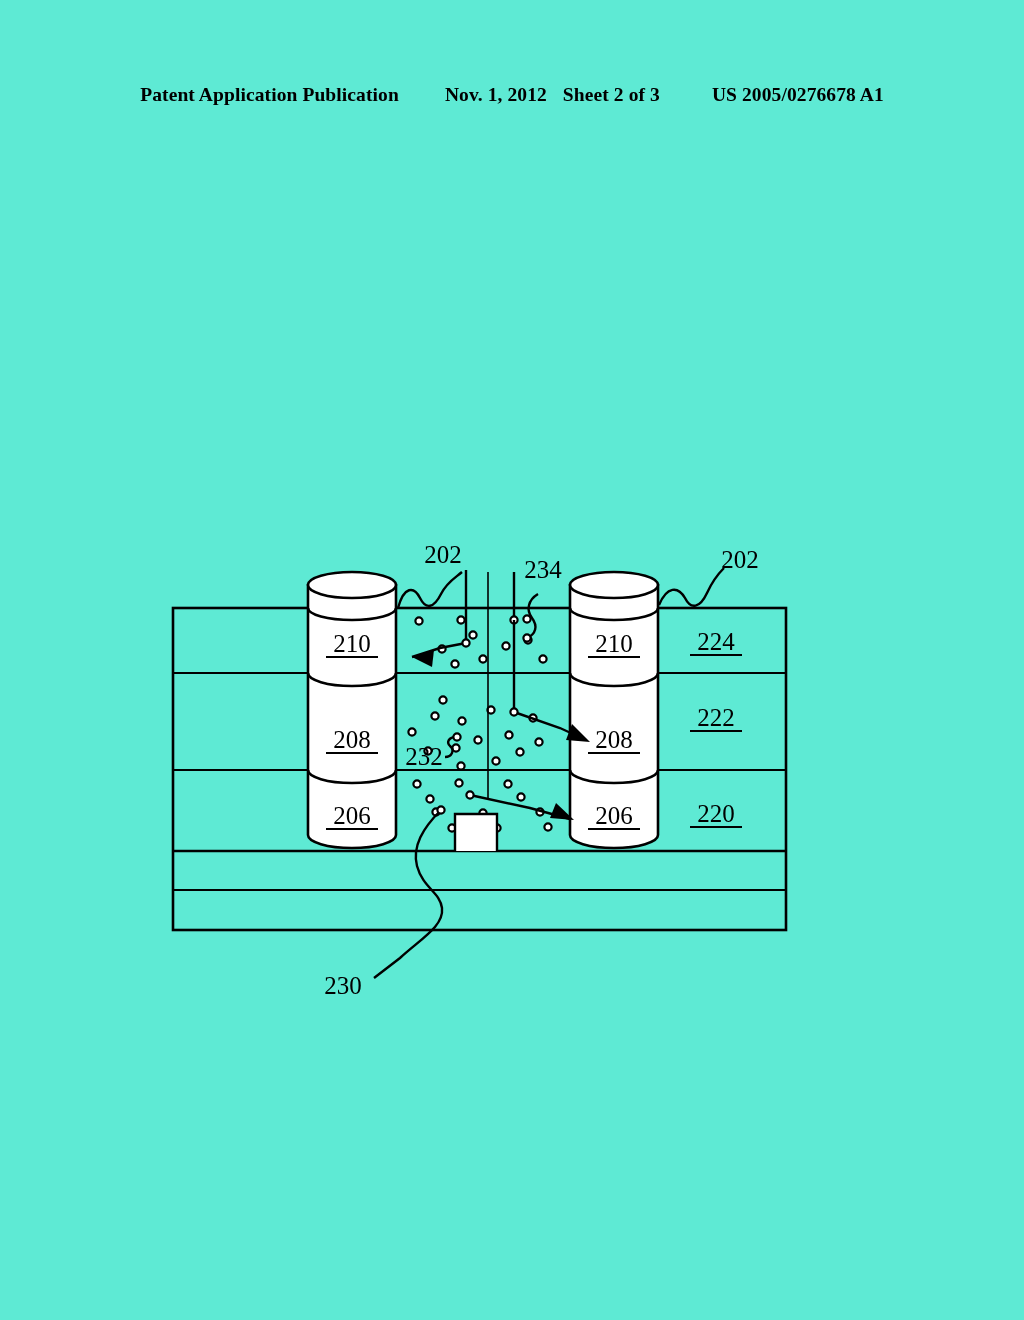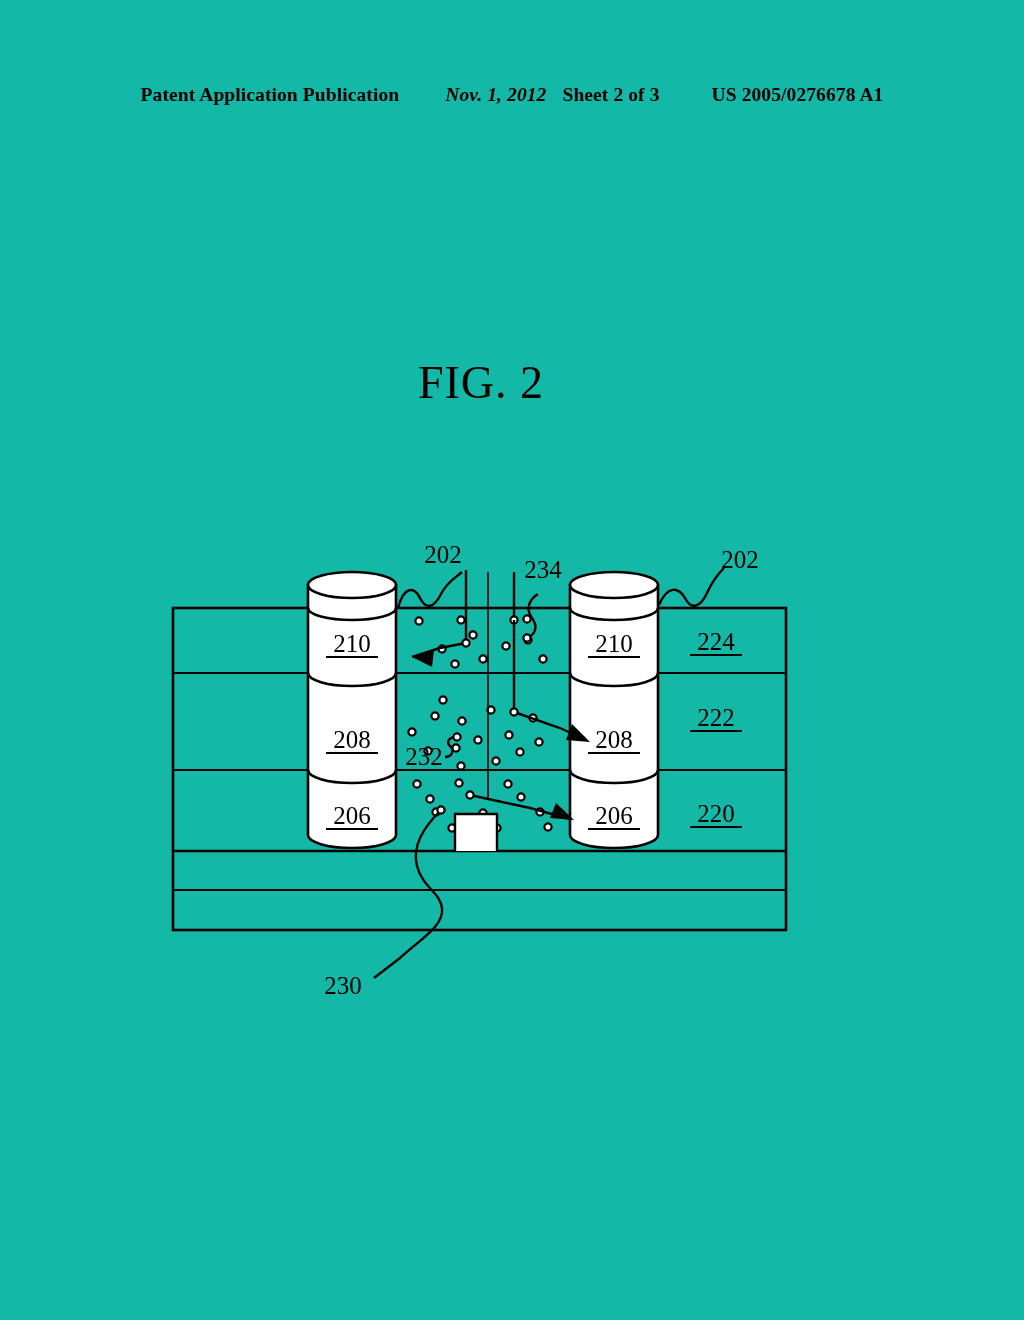--- a/index.html
+++ b/index.html
@@ -13,37 +13,37 @@
     position: relative;
     font-family: "Liberation Serif", "DejaVu Serif", serif;
     color: #000000;
     overflow: hidden;
   }
   #page {
     position: absolute;
     left: 0; top: 0;
     width: 1024px;
     height: 1320px;
-    background: #14b8a6;
+    background: #5eead4;
   }
   #page-header {
     position: absolute;
     left: 0;
     top: 84px;
     width: 1024px;
     display: flex;
     justify-content: center;
     align-items: baseline;
     font-weight: bold;
     font-size: 19.5px;
     letter-spacing: 0.1px;
     white-space: nowrap;
   }
   #page-header .hdr-pub { margin-right: 46px; }
-  #page-header .hdr-date { margin-right: 16px; font-style: italic; }
+  #page-header .hdr-date { margin-right: 16px; }
   #page-header .hdr-sheet { margin-right: 52px; }
   #page-header .hdr-patno { }
 
   #fig-title {
     position: absolute;
     left: 0;
     top: 356px;
     width: 1024px;
     text-align: center;
     font-size: 0px;
@@ -83,23 +83,20 @@
 
 <div id="page">
 
   <div id="page-header">
     <span class="hdr-pub">Patent Application Publication</span>
     <span class="hdr-date">Nov. 1, 2012</span>
     <span class="hdr-sheet">Sheet 2 of 3</span>
     <span class="hdr-patno">US 2005/0276678 A1</span>
   </div>
 
-  <div id="fig-title">
-    <span class="fig-title-text">FIG. 2</span>
-  </div>
 
   <svg id="figure-svg" viewBox="0 0 1024 1320">
 
     <g>
 
       <rect class="frame-line" x="173" y="608" width="613" height="322"></rect>
 
       <line class="layer-line" x1="173" y1="673" x2="786" y2="673"></line>
       <line class="layer-line" x1="173" y1="770" x2="786" y2="770"></line>
       <line class="frame-line" x1="173" y1="851" x2="786" y2="851"></line>

